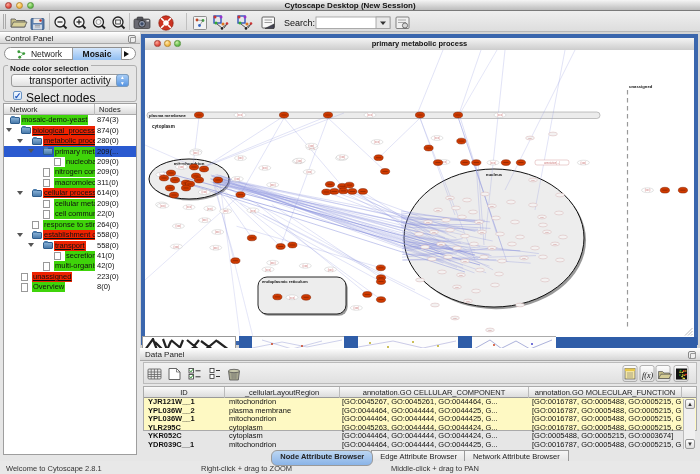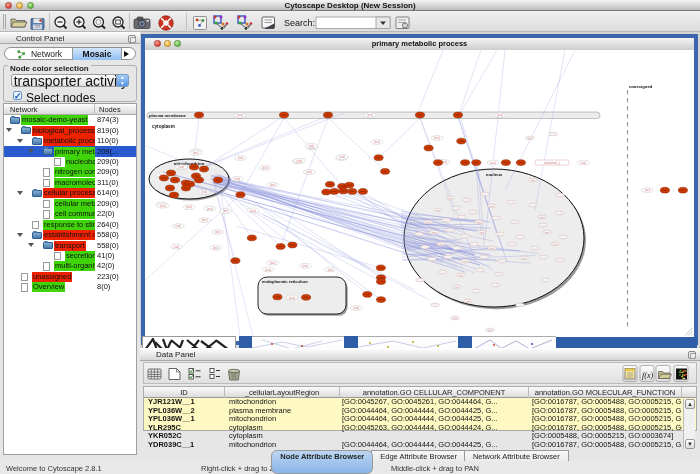--- a/index.html
+++ b/index.html
@@ -9,44 +9,44 @@
 #titlebar { left:0; top:0; width:700px; height:11px;
   background:linear-gradient(#f5f5f5,#cdcdcd 70%,#bdbdbd);
   border-bottom:1px solid #7a7a7a; }
 #titlebar .title { width:100%; text-align:center; font-size:8px; color:#111; line-height:11px; font-weight:bold;}
 .tl { position:absolute; top:2px; width:7px; height:7px; border-radius:50%; }
 .tl.r { background:radial-gradient(circle at 35% 30%, #ffa99a, #dd4236 70%); border:0.5px solid #a8413a;}
 .tl.y { background:radial-gradient(circle at 35% 30%, #ffeab0, #f1b43c 70%); border:0.5px solid #b8892f;}
 .tl.g { background:radial-gradient(circle at 35% 30%, #cdf0a8, #5cb944 70%); border:0.5px solid #56963e;}
 #toolbar { left:0; top:11px; width:700px; height:21px; background:linear-gradient(#efefef,#dddddd); border-bottom:1px solid #b8b8b8;}
 #cpanel { left:0; top:32px; width:140px; height:429px; background:#e6e6e6; }
-.phead { background:linear-gradient(#fcfcfc,#d6d6d6); border-top:1px solid #fff; border-bottom:1px solid #a8a8a8; height:12px; font-size:8px; color:#222; padding-left:16px; line-height:11px; position:relative;}
+.phead { background:linear-gradient(#fcfcfc,#d6d6d6); border-top:1px solid #fff; border-bottom:1px solid #a8a8a8; height:12px; font-size:8px; color:#222; padding-left:5px; line-height:11px; position:relative;}
 .floaticon { position:absolute; right:4px; top:2px; width:8px; height:8px; border:1px solid #888; border-radius:2px; background:#eee;}
 .floaticon:before { content:""; position:absolute; left:1px; top:1px; width:4px; height:4px; border:1px solid #999; border-radius:1px;}
 #tabs { position:absolute; left:4px; top:15px; width:132px; height:13px; background:#fff; border:1px solid #8f8f8f; border-radius:7px; font-size:8.5px; }
 #tabs .neticon { position:absolute; left:12px; top:2px; width:9px; height:9px;}
 #tabs .net { position:absolute; left:14px; top:0; width:55px; height:12px; text-align:center; line-height:12px; color:#222;}
 #tabs .mos { position:absolute; left:67px; top:0; width:50px; height:11.5px; background:linear-gradient(#d4e6fb,#90bef2); text-align:center; line-height:12px; font-weight:bold; color:#111; border-left:1px solid #999; border-right:1px solid #999;}
 #tabs .arr { position:absolute; left:119px; top:2.5px; width:0; height:0; border-top:3.5px solid transparent; border-bottom:3.5px solid transparent; border-left:5px solid #111;}
 #groupbox { position:absolute; left:3px; top:33px; width:134px; height:37px; border:1px solid #b0b0b0; border-radius:3px; }
 #grouplabel { position:absolute; left:8px; top:32px; font-size:8px; font-weight:bold; color:#222; background:#e6e6e6; padding:0 2px;}
-#combo { position:absolute; left:11px; top:42px; width:118px; height:13px; background:linear-gradient(#ffffff,#e0e0e0); border:1px solid #9a9a9a; border-radius:3px; font-size:14px; text-align:right; line-height:12px; color:#111; }
+#combo { position:absolute; left:11px; top:42px; width:118px; height:13px; background:linear-gradient(#ffffff,#e0e0e0); border:1px solid #9a9a9a; border-radius:3px; font-size:10px; text-align:center; line-height:12px; color:#111; }
 #combo .btn { position:absolute; right:-1px; top:-1px; width:13px; height:13px; background:linear-gradient(#a6ccf6,#5795e2); border-radius:3px; border:1px solid #7a9cc0;}
 #combo .btn:before { content:"\25B4\A\25BE"; white-space:pre; display:block; font-size:5.5px; line-height:5.8px; color:#fff; text-align:center; }
 #cb { position:absolute; left:13px; top:59px; width:9px; height:9px; background:linear-gradient(#f4f9ff,#cfe4fa); border:1px solid #6a93c4; border-radius:2px; color:#2255bb; font-size:9px; line-height:8px; font-weight:bold; text-align:center;}
 #selnodes { position:absolute; left:26px; top:59px; font-size:12px; color:#111;}
 #treewrap { position:absolute; left:3px; top:71px; width:134px; height:352px; background:#fff; border:1px solid #9e9e9e; }
 #treehead { height:11px; background:linear-gradient(#fdfdfd,#dadada); border-bottom:1px solid #aaa; font-size:7.5px; color:#222; position:relative;}
 #treehead .c1 { position:absolute; left:6px; top:0; line-height:11px;}
 #treehead .c2 { position:absolute; left:90px; top:0; line-height:11px; border-left:1px solid #bbb; padding-left:4px; width:40px;}
 .trow { position:absolute; left:0; width:132px; height:10.45px; font-size:7.5px; }
 .trow .lbl { position:absolute; top:0.2px; height:10px; line-height:10px; padding:0 1px; color:#111; white-space:nowrap; overflow:hidden;}
 .trow .num { position:absolute; left:93px; top:0.2px; line-height:10px; color:#111;}
 .gr { background:#3fd40a; }
-.rd { background:#ee2200; }
+.rd { background:#ee2200;text-decoration:underline; }
 .sel { background:#2a5ad0; }
 .arrow { position:absolute; top:3px; width:0; height:0; border-left:3.5px solid transparent; border-right:3.5px solid transparent; border-top:4.5px solid #555; }
 .fold { position:absolute; top:2px; width:9.5px; height:7px; background:linear-gradient(#85aed4,#4a7bab); border:0.5px solid #2f5d8c; border-radius:1px;}
 .fold:before { content:""; position:absolute; left:0px; top:-2px; width:4px; height:2px; background:#4a7bab; border-radius:1px 1px 0 0;}
 .file { position:absolute; top:1px; width:7px; height:8.5px; background:#fff; border:0.5px solid #999; }
 #desktop { left:140px; top:32px; width:560px; height:316px; background:#d4d4d4; overflow:hidden;}
 #iframe { position:absolute; left:1px; top:2px; width:557px; height:311px; background:#fff; border:4px solid #3a66ad; }
 #ititle { height:15px; background:linear-gradient(#f4f4f4,#c6c6c6); border-bottom:1px solid #8a8a8a; position:relative;}
 #ititle .title { text-align:center; font-size:7.5px; line-height:11px; color:#111; font-weight:bold;}
 #ititle .tl { width:6.5px; height:6.5px; top:2px;}
@@ -56,21 +56,21 @@
 #dpanel .phead { height:13px; line-height:12px; }
 #dtool { position:absolute; left:3px; top:14px; width:554px; height:22px; background:linear-gradient(#f2f2f2,#e0e0e0); border:1px solid #bbb;}
 #dtable { position:absolute; left:3px; top:38px; width:554px; height:45px; background:#fef9c3; border:1px solid #aaa; font-size:7.5px;}
 #dhead { height:11px; background:linear-gradient(#fafafa,#dcdcdc); border-bottom:1px solid #999; position:relative; font-size:7.5px; color:#222;}
 #dhead div { position:absolute; top:0; line-height:11px; text-align:center; border-right:1px solid #bbb; height:11px;}
 .drow { position:absolute; left:0; width:538px; height:8.55px; line-height:8.55px; color:#111; white-space:nowrap;}
 .dcell { position:absolute; top:0; overflow:hidden; white-space:nowrap; height:8.55px;}
 #dscroll { position:absolute; right:1px; top:12px; width:12px; height:50px; background:#f0f0f0; border-left:1px solid #bbb;}
 .sarr { position:absolute; left:1px; width:10px; height:10px; background:linear-gradient(#fefefe,#dcdcdc); border:1px solid #999; border-radius:2px; font-size:6px; text-align:center; line-height:9px; color:#333;}
 #dtabs { position:absolute; left:0px; top:102px; width:560px; height:12px; text-align:center; font-size:7.5px;}
-.dtab { display:inline-block; padding:0 8px; height:24px; line-height:12px; border:1px solid #9a9a9a; background:linear-gradient(#f6f6f6,#dedede); color:#222; margin:0 -1px; position:relative;}
+.dtab { display:inline-block; padding:0 8px; height:16px; line-height:12px; border:1px solid #9a9a9a; background:linear-gradient(#f6f6f6,#dedede); color:#222; margin:0 -1px; position:relative;}
 .dtab.on { background:linear-gradient(#bcd6f2,#8ab4e8); border-radius:6px; font-weight:bold; z-index:2;}
 #status { left:0; top:461px; width:700px; height:13px; background:#e8e8e8; font-size:7.5px; color:#333;}
 #status span { position:absolute; top:2.5px; }
 </style>
 </head>
 <body>
 <div class="abs" id="titlebar">
   <div class="tl r" style="left:5px;"></div>
   <div class="tl y" style="left:16px;"></div>
   <div class="tl g" style="left:27px;"></div>
@@ -203,27 +203,27 @@
     <div id="treebody" style="position:relative;">
 <div class="trow" style="top:0.00px;">
           <div class="fold" style="left:6px;"></div>
           <div class="lbl gr" style="left:17px;max-width:74px;">mosaic-demo-yeast</div>
           <div class="num">874(3)</div>
         </div>
 <div class="trow" style="top:10.45px;">
           <div class="arrow" style="left:2px;"></div>
           <div class="fold" style="left:17px;"></div>
           <div class="lbl rd" style="left:28px;max-width:63px;">biological_process</div>
-          <div class="num">819(0)</div>
+          <div class="num">874(0)</div>
         </div>
 <div class="trow" style="top:20.90px;">
           <div class="arrow" style="left:13px;"></div>
           <div class="fold" style="left:28px;"></div>
           <div class="lbl rd" style="left:39px;max-width:52px;">metabolic process</div>
-          <div class="num">110(0)</div>
+          <div class="num">280(0)</div>
         </div>
 <div class="trow sel" style="top:31.35px;">
           <div class="arrow" style="left:24px;"></div>
           <div class="fold" style="left:39px;"></div>
           <div class="lbl gr" style="left:50px;max-width:41px;">primary metabo</div>
           <div class="num">209(...</div>
         </div>
 <div class="trow" style="top:41.80px;">
           <div class="file" style="left:50px;"></div>
           <div class="lbl gr" style="left:61px;max-width:30px;">nucleobase-</div>
@@ -806,20 +806,21 @@
         </div>
 <div class="drow" style="top:25.65px;">
           <div class="dcell" style="left:4px;width:76px;font-weight:bold;">YLR295C</div>
           <div class="dcell" style="left:85px;width:110px;">cytoplasm</div>
           <div class="dcell" style="left:198px;width:185px;">[GO:0045263, GO:0044444, GO:0044424, G...</div>
           <div class="dcell" style="left:388px;width:150px;">[GO:0016787, GO:0005488, GO:0005215, GO:0003824, G...</div>
         </div>
 <div class="drow" style="top:34.20px;">
           <div class="dcell" style="left:4px;width:76px;font-weight:bold;">YKR052C</div>
           <div class="dcell" style="left:85px;width:110px;">cytoplasm</div>
+          <div class="dcell" style="left:198px;width:185px;">[GO:0044464, GO:0044444, GO:0044424, G...</div>
           <div class="dcell" style="left:388px;width:150px;">[GO:0005488, GO:0005215, GO:0003674]</div>
         </div>
 <div class="drow" style="top:42.75px;">
           <div class="dcell" style="left:4px;width:76px;font-weight:bold;">YDR039C__1</div>
           <div class="dcell" style="left:85px;width:110px;">mitochondrion</div>
           <div class="dcell" style="left:198px;width:185px;">[GO:0044464, GO:0044444, GO:0044425, G...</div>
           <div class="dcell" style="left:388px;width:150px;">[GO:0016787, GO:0005488, GO:0005215, G...</div>
         </div>
     </div>
     <div id="dscroll">

